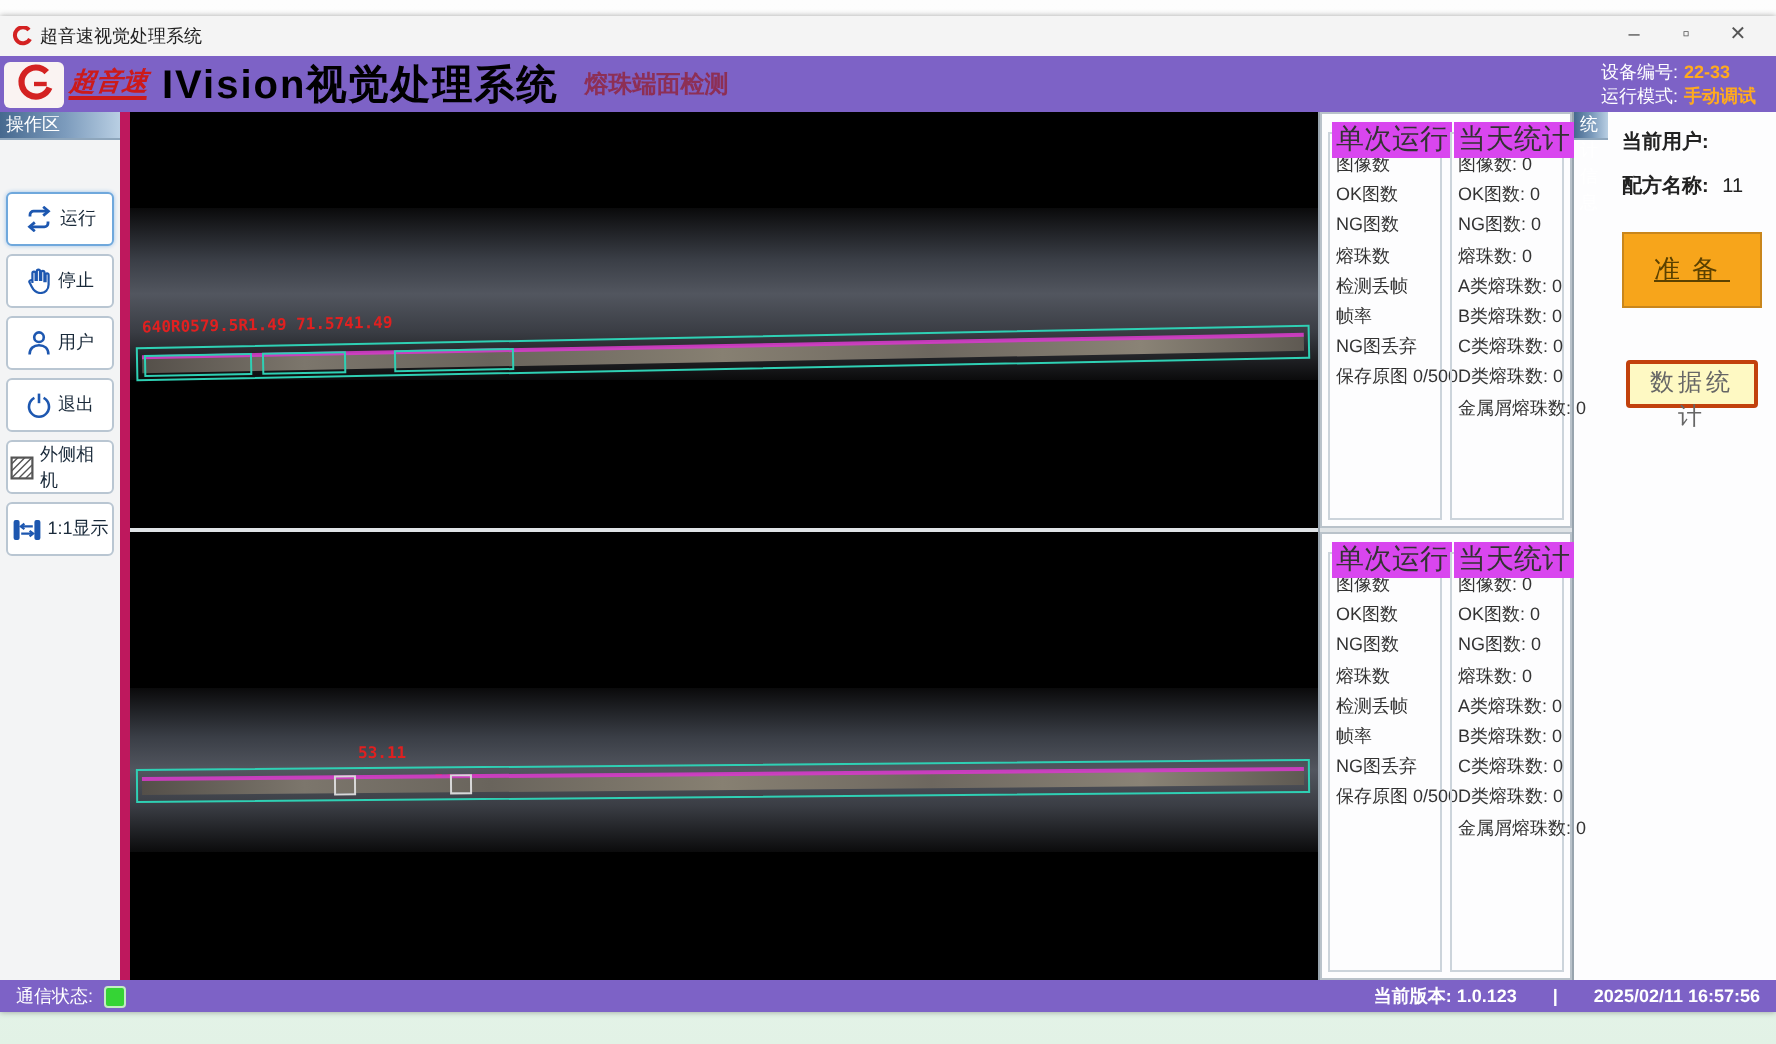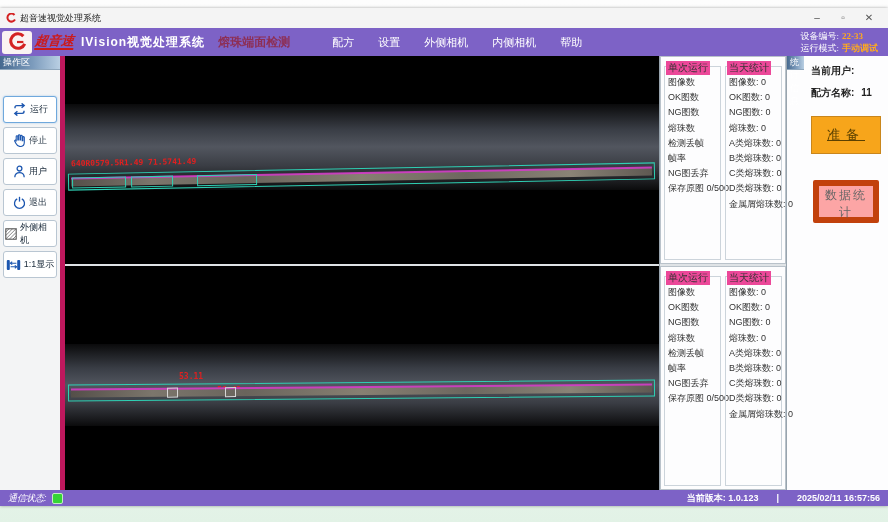--- a/index.html
+++ b/index.html
@@ -17,25 +17,25 @@
   .titlebar .ttl{font-size:9px;color:#222;margin-left:4px;}
   .win-controls{margin-left:auto;display:flex;gap:0;}
   .win-btn{width:26px;text-align:center;font-size:10px;color:#555;cursor:pointer;line-height:18px;}
 
   
   .header{height:28px;background:var(--purple);display:flex;align-items:center;flex:0 0 auto;}
   .logo-badge{width:30px;height:23px;background:#faf3f2;border-radius:3px;margin-left:2px;
     display:flex;align-items:center;justify-content:center;flex:0 0 auto;}
   .brand{color:var(--brand-red);font-size:13px;font-weight:bold;font-style:italic;margin-left:3px;
     transform:skewX(-6deg);border-bottom:2px solid var(--brand-red);line-height:14px;}
-  .app-title{color:#ffffff;font-size:12px;font-weight:bold;margin-left:7px;letter-spacing:1px;white-space:nowrap;}
+  .app-title{color:#000000;font-size:20px;font-weight:bold;margin-left:7px;letter-spacing:1px;white-space:nowrap;}
   .app-subtitle{color:var(--subtitle);font-size:12px;font-weight:bold;margin-left:13px;white-space:nowrap;}
   .menu{display:flex;gap:24px;margin-left:42px;list-style:none;padding:0;margin-top:0;margin-bottom:0;}
   .menu li{color:#fff;font-size:11px;cursor:pointer;white-space:nowrap;}
-  .header-right{margin-left:auto;margin-right:10px;font-size:9px;line-height:12px;text-align:left;font-family:Liberation Serif, serif;}
+  .header-right{margin-left:auto;margin-right:10px;font-size:9px;line-height:12px;text-align:left;}
   .header-right .lbl{color:#fff;}
   .header-right .val{color:var(--orange);font-weight:bold;margin-left:3px;}
 
   
   .main{flex:1;display:flex;min-height:0;}
 
   
   .sidebar{width:60px;background:#f3f4f5;border-right:5px solid #be185d;display:flex;flex-direction:column;flex:0 0 auto;}
   .panel-caption{height:13px;background:linear-gradient(90deg,#46698f 0%,#7d9cbd 55%,#b9cfe3 100%);
     color:#fff;font-size:9px;line-height:13px;padding:0 3px;border-bottom:1px solid #8ea6bc;}
@@ -69,37 +69,37 @@
     font-family:"DejaVu Sans Mono",monospace;white-space:nowrap;}
   .vt .anno{left:6px;top:102px;transform:rotate(-1.1deg);}
   .vb .lab1{left:114px;top:106px;} .vb .lab2{left:152px;top:120px;}
 
   
   .statscol{width:126px;display:flex;flex-direction:column;gap:2px;background:#dfe3e6;border-left:1px solid #98a4ae;flex:0 0 auto;}
   .stats-panel{background:#fdfdfe;display:flex;gap:4px;padding:9px 3px 3px 3px;border:1px solid #b9c2ca;}
   .stats-panel.sp1{height:208px;flex:0 0 auto;box-sizing:border-box;}
   .stats-panel.sp2{flex:1;}
   .group{flex:1;border:1px solid #ccd4db;position:relative;padding:8px 2px 2px 3px;min-width:0;}
-  .group-title{position:absolute;top:-6px;left:1px;background:#ec4899;font-size:10px;color:#333;padding:0 2px;white-space:nowrap;}
+  .group-title{position:absolute;top:-6px;left:1px;background:#d946ef;font-size:14px;color:#333;padding:0 2px;white-space:nowrap;}
   .stat-row{font-size:9px;color:#333;line-height:15.2px;white-space:nowrap;}
 
   
   .infocol{flex:1;display:flex;border-left:1px solid #98a4ae;background:#fdfdfe;min-width:0;justify-content:space-between;}
   .info-body{padding:8px 7px;}
   .info-row{font-size:10px;color:#222;font-weight:bold;margin-bottom:8px;white-space:nowrap;}
-  .info-row .v{font-weight:bold;margin-left:4px;}
+  .info-row .v{font-weight:normal;margin-left:4px;}
   .btn-prepare{display:block;margin:16px auto 0;width:70px;height:38px;background:var(--orange-btn);
     border:1px solid #c9861c;color:#5b4100;font-size:13px;letter-spacing:6px;cursor:pointer;font-family:inherit;text-decoration:underline;}
-  .btn-data{display:block;margin:26px auto 0;width:66px;height:43px;background:#fca5a5;border:6px solid #c2410c;
+  .btn-data{display:block;margin:26px auto 0;width:66px;height:24px;background:#fef9c3;border:2px solid #c2410c;
     border-radius:2px;color:#666;font-size:12px;letter-spacing:2px;cursor:pointer;font-family:inherit;}
 
   
   .statusbar{height:16px;background:var(--purple);display:flex;align-items:center;padding:0 8px;
     font-size:9px;color:#fff;flex:0 0 auto;}
-  .comm{display:flex;align-items:center;gap:5px;font-style:italic;}
+  .comm{display:flex;align-items:center;gap:5px;}
   .comm-dot{width:9px;height:9px;background:var(--green);border:1px solid #c4ecc4;border-radius:2px;}
   .sb-right{margin-left:auto;display:flex;gap:18px;align-items:center;font-weight:bold;}
 </style>
 </head>
 <body>
 
 <div class="window">
 
   <div class="titlebar">
     <span style="display:flex;">
@@ -118,28 +118,20 @@
   <div class="header">
     <span class="logo-badge">
       <svg width="24" height="20" viewBox="0 0 26 22">
         <path d="M20 4.5 A8 8 0 1 0 21.5 13" fill="none" stroke="#d42222" stroke-width="3.4"></path>
         <path d="M13 11 h7" stroke="#d42222" stroke-width="2.4"></path>
       </svg>
     </span>
     <span class="brand">超音速</span>
     <span class="app-title">IVision视觉处理系统</span>
     <span class="app-subtitle">熔珠端面检测</span>
-    <ul class="menu">
-
-    <li>配方</li>
-        <li>设置</li>
-        <li>外侧相机</li>
-        <li>内侧相机</li>
-        <li>帮助</li>
-      </ul>
     <div class="header-right">
       <div><span class="lbl">设备编号:</span><span class="val">22-33</span></div>
       <div><span class="lbl">运行模式:</span><span class="val">手动调试</span></div>
     </div>
   </div>
 
   <div class="main">
 
     <div class="sidebar">
       <div class="panel-caption">操作区</div>

